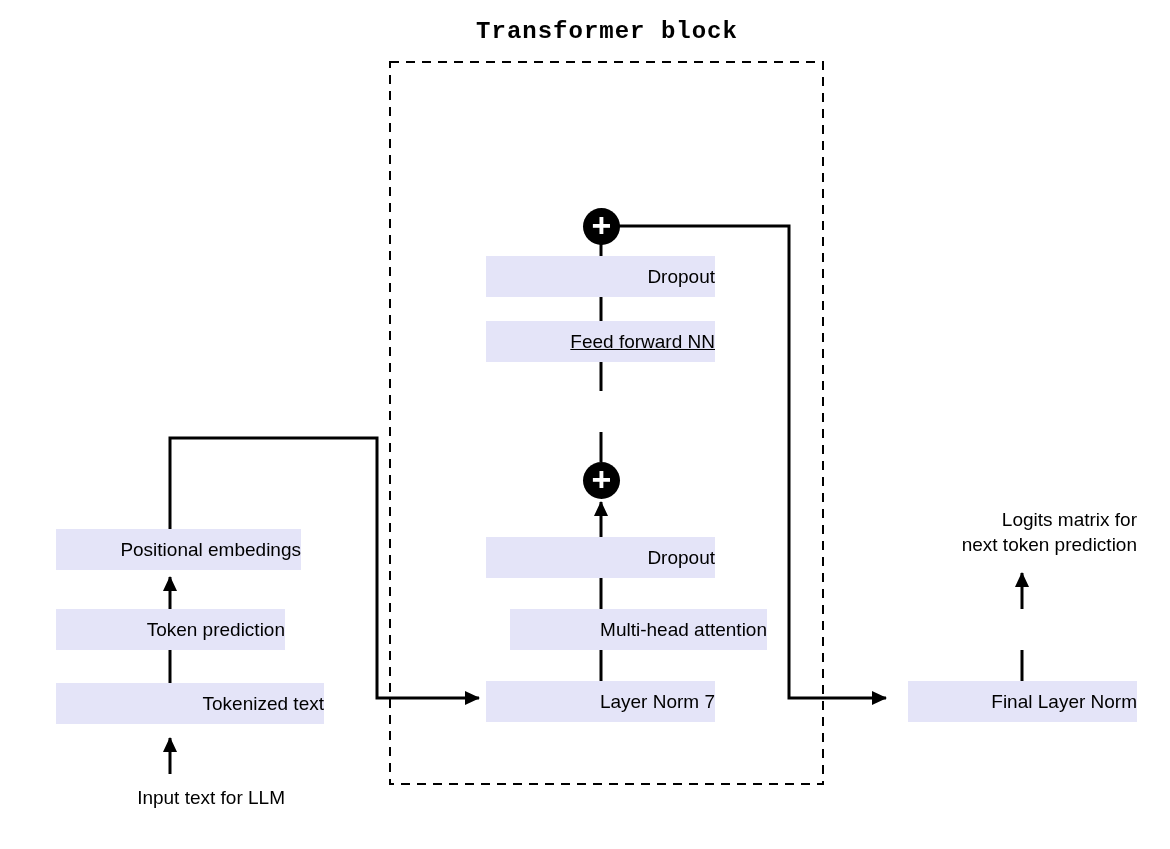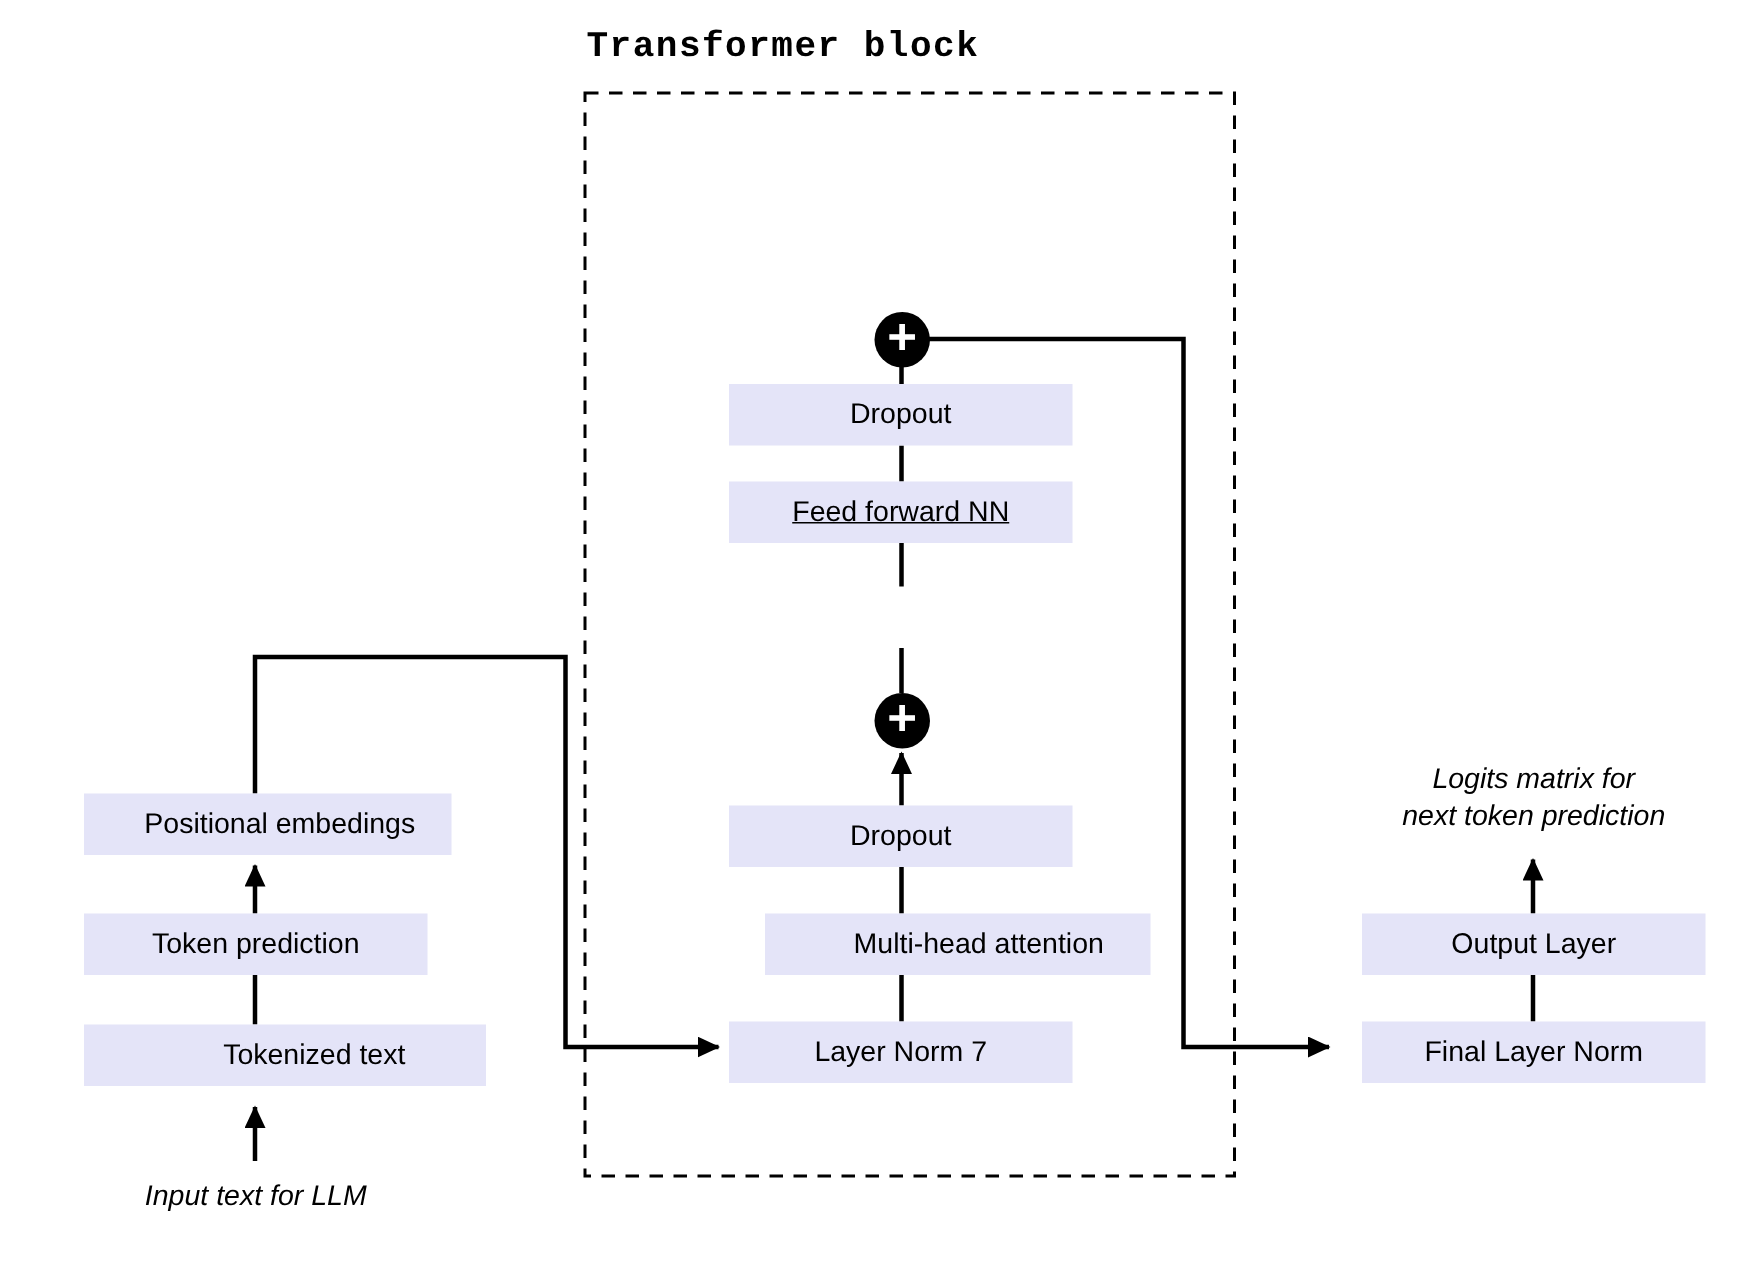--- a/index.html
+++ b/index.html
@@ -23,34 +23,35 @@
     left: 0;
     top: 0;
     width: 1170px;
     height: 849px;
   }
   .diagram-title {
     position: absolute;
     left: 391px;
     top: 18px;
     width: 432px;
+    text-align: center;
     font-family: "Liberation Mono", "DejaVu Sans Mono", monospace;
     font-weight: bold;
     font-size: 24px;
     letter-spacing: 1px;
     color: #000000;
   }
   .node {
     position: absolute;
     width: 229px;
     height: 41px;
     background: #E4E4F8;
     display: flex;
     align-items: center;
-    justify-content: center;
+    justify-content: flex-end;
     font-size: 19px;
     line-height: 1;
     color: #000000;
   }
   .add-circle {
     position: absolute;
     width: 37px;
     height: 37px;
     border-radius: 50%;
     background: #000000;
@@ -60,26 +61,25 @@
     justify-content: center;
     font-size: 34px;
     font-weight: bold;
     line-height: 1;
     padding-bottom: 3px;
     box-sizing: border-box;
   }
   .caption {
     position: absolute;
     width: 229px;
-    text-align: center;
+    text-align: right;
     font-size: 19px;
     line-height: 25px;
     white-space: pre-line;
     color: #000000;
-    font-style: italic;
   }
 </style>
 </head>
 <body>
 
 <div class="canvas">
 
   <svg class="wires" viewBox="0 0 1170 849" xmlns="http://www.w3.org/2000/svg">
     <defs>
       <marker id="ah" markerUnits="userSpaceOnUse" markerWidth="16" markerHeight="15" refX="14" refY="7" orient="auto">
@@ -141,20 +141,17 @@
 
   <div class="add-circle" style="left:583px; top:208px;">
     <span>+</span>
   </div>
   <div class="add-circle" style="left:583px; top:462px;">
     <span>+</span>
   </div>
 
   <div class="caption" style="left:908px; top:507px;">Logits matrix for
 next token prediction</div>
-  <div class="node" style="left:908px; top:609px;">
-    <span>Output Layer</span>
-  </div>
   <div class="node" style="left:908px; top:681px;">
     <span>Final Layer Norm</span>
   </div>
 
 </div>
 
 </body></html>

